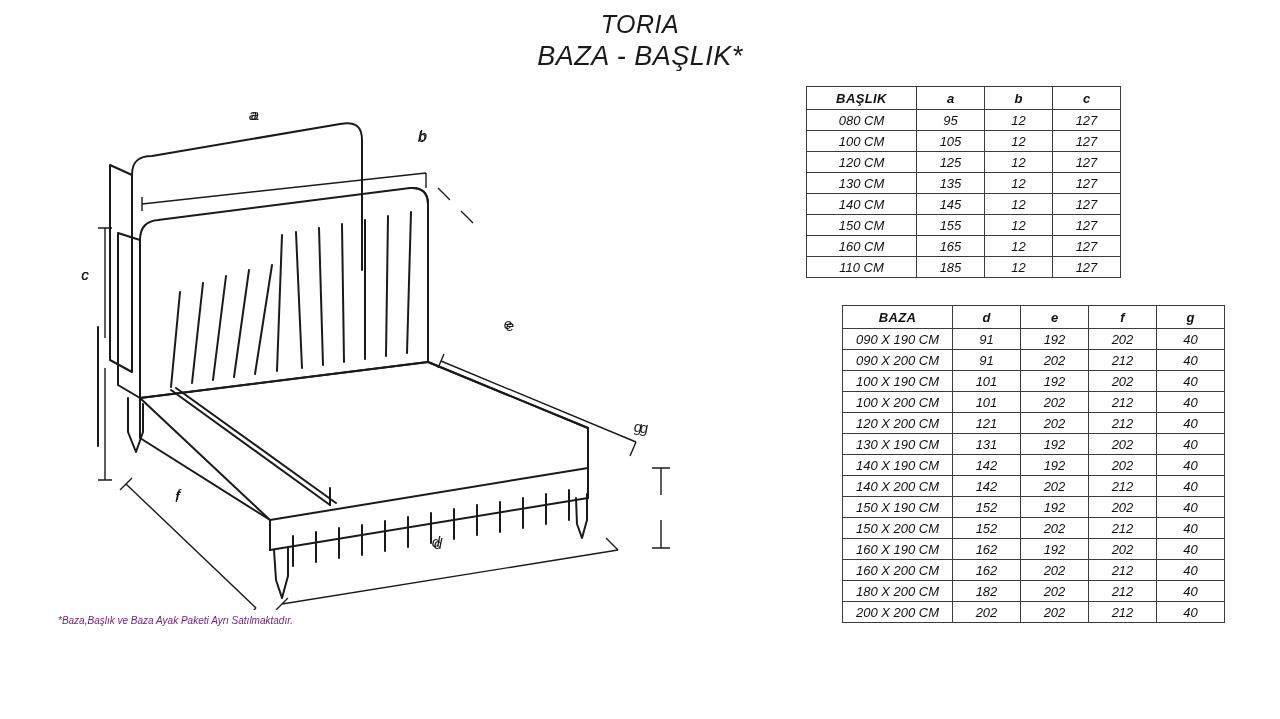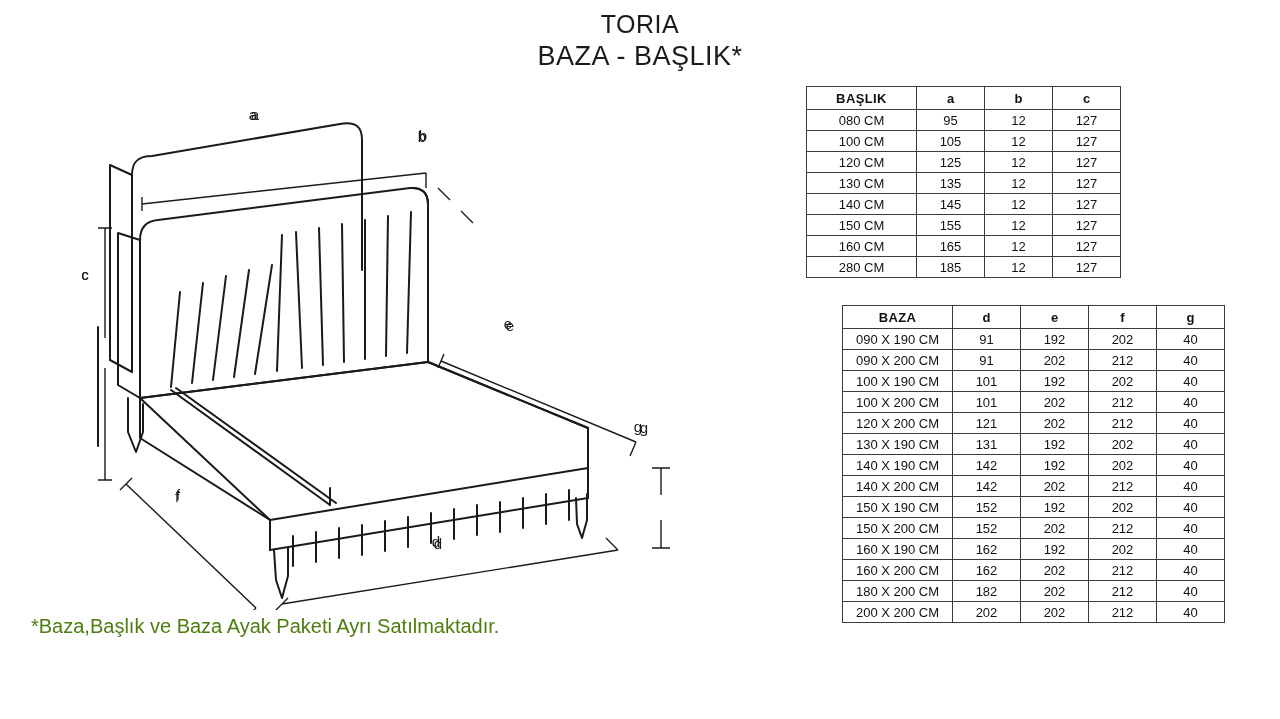--- a/index.html
+++ b/index.html
@@ -12,20 +12,21 @@
     height: 719px;
     position: relative;
     font-family: "Liberation Sans", sans-serif;
     color: #1a1a1a;
     overflow: hidden;
   }
   .page {
     position: relative;
     width: 1280px;
     height: 539px;
+    font-style: italic;
   }
 
   
   .title-block {
     position: absolute;
     left: 380px;
     top: 8px;
     width: 520px;
     text-align: center;
   }
@@ -44,24 +45,24 @@
   .drawing {
     position: absolute;
     left: 40px;
     top: 80px;
     width: 700px;
     height: 530px;
   }
 
   .footnote {
     position: absolute;
-    left: 31px;
+    left: 58px;
     top: 615px;
-    font-size: 20px;
-    color: #4d7c0f;
+    font-size: 10px;
+    color: #701a75;
   }
 
   
   .table-wrap {
     position: absolute;
   }
   table.spec {
     border-collapse: collapse;
     font-size: 13px;
   }
@@ -284,21 +285,21 @@
           <td>12</td>
           <td>127</td>
         </tr>
         <tr>
           <td class="rowlabel">160 CM</td>
           <td>165</td>
           <td>12</td>
           <td>127</td>
         </tr>
         <tr>
-          <td class="rowlabel">280 CM</td>
+          <td class="rowlabel">110 CM</td>
           <td>185</td>
           <td>12</td>
           <td>127</td>
         </tr>
       </tbody>
     </table>
   </div>
 
   <div class="table-wrap" id="baza-table">
     <table class="spec">

